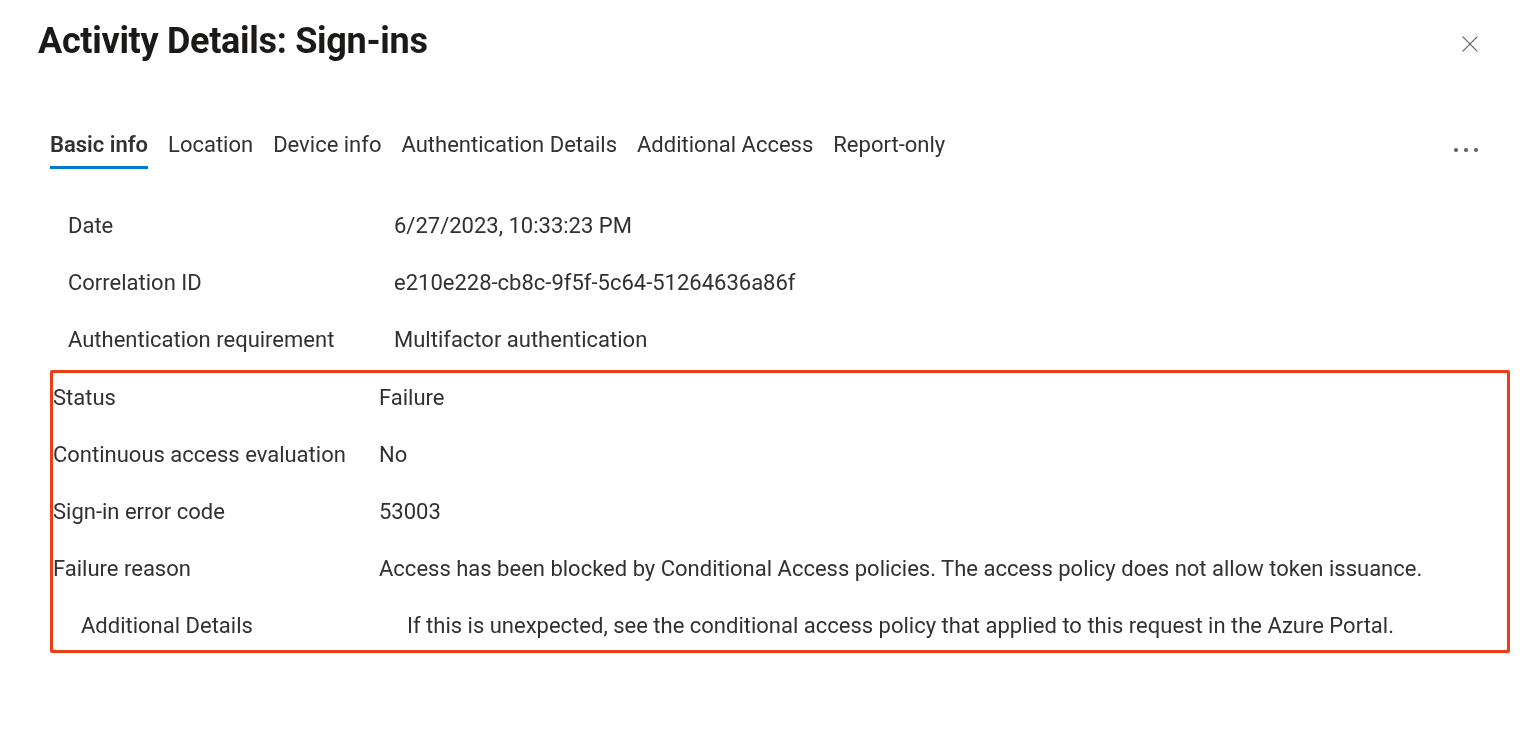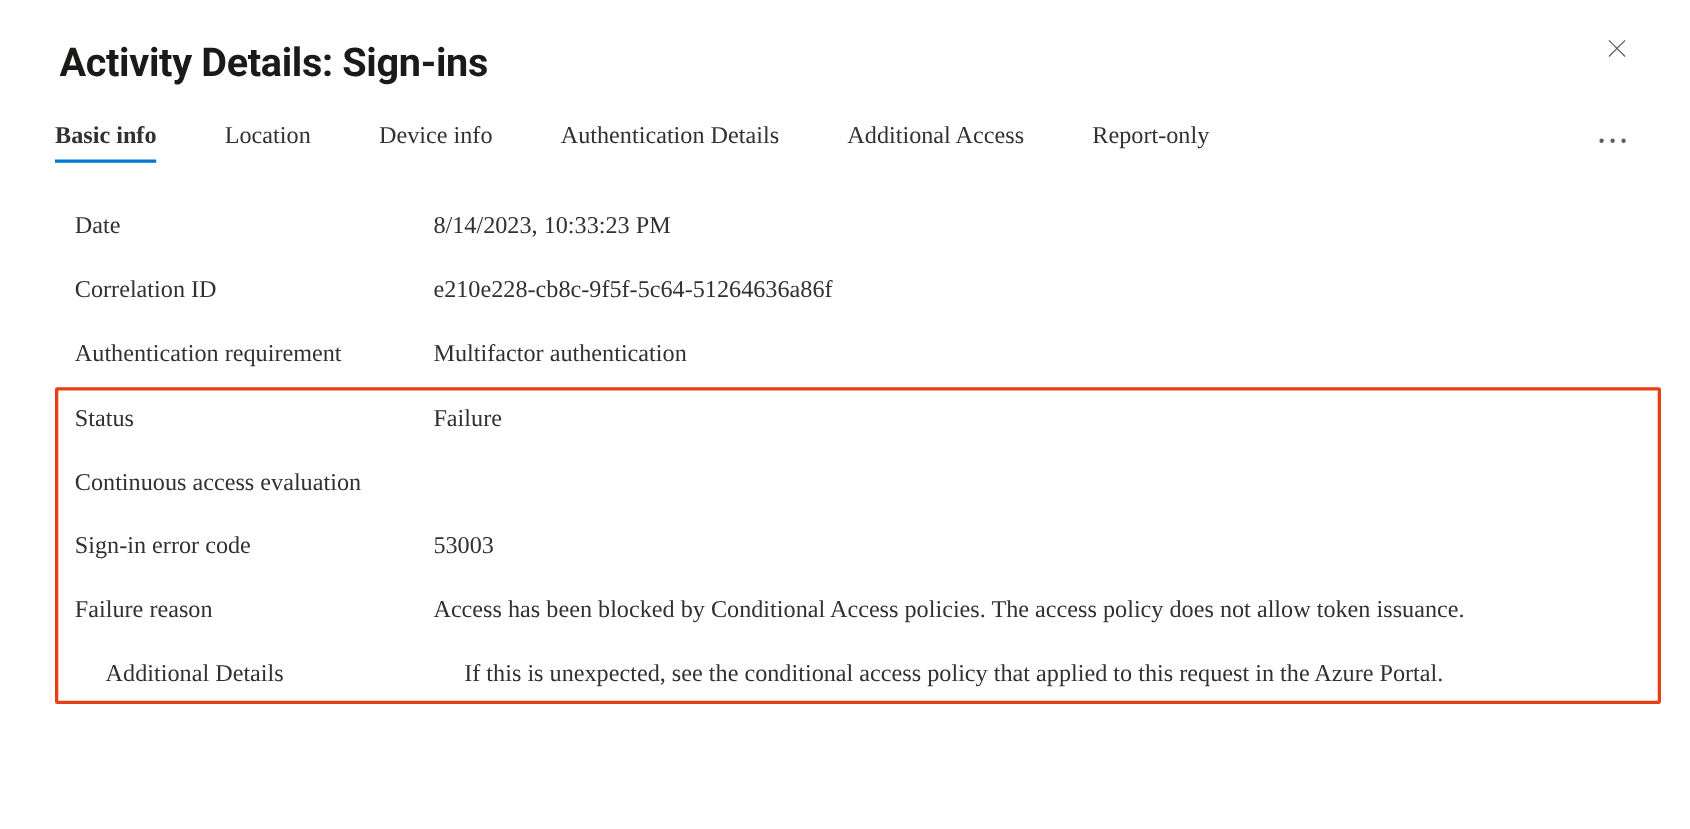--- a/index.html
+++ b/index.html
@@ -13,21 +13,21 @@
 
   .panel {
     position: relative;
     padding: 20px 38px 30px 38px;
     box-sizing: border-box;
   }
 
   .title {
     font-size: 36px;
     font-weight: 700;
-    margin: 16px;
+    margin: 0;
     color: #1b1a19;
     letter-spacing: -0.3px;
   }
 
   .close-btn {
     position: absolute;
     top: 28px;
     right: 50px;
     width: 32px;
     height: 32px;
@@ -35,24 +35,23 @@
     align-items: center;
     justify-content: center;
     cursor: pointer;
     color: #605e5c;
   }
   .close-btn svg { width: 22px; height: 22px; }
 
   .tabs-row {
     display: flex;
     align-items: center;
-    margin-top: 32px;
+    margin-top: 70px;
     padding-left: 12px;
-    gap: 62px;
-    font-family: Liberation Serif, serif;
+    gap: 20px;
   }
   .tab {
     font-size: 22px;
     color: #323130;
     padding-bottom: 10px;
     cursor: pointer;
     position: relative;
     white-space: nowrap;
   }
   .tab.active {
@@ -79,39 +78,37 @@
 
   .details {
     margin-top: 30px;
     padding-left: 30px;
   }
 
   .row {
     display: flex;
     align-items: center;
     padding: 16px 0;
-    font-family: Liberation Serif, serif;
   }
   .row .label {
     flex: 0 0 326px;
     font-size: 22px;
     color: #323130;
   }
   .row .value {
     font-size: 22px;
     color: #323130;
     flex: 1 1 auto;
     padding-right: 10px;
   }
 
   .highlight-box {
     border: 3px solid #e83f16;
     border-radius: 2px;
     margin-left: -18px;
-    padding-left: 15px;
     padding-right: 0;
     margin-right: -12px;
     margin-top: 2px;
   }
   .highlight-box .row:first-child { padding-top: 12px; }
   .highlight-box .row:last-child  { padding-bottom: 12px; margin-left: 28px; }
 
 </style>
 </head>
 <body>
@@ -138,21 +135,21 @@
       <span class="dot"></span>
       <span class="dot"></span>
       <span class="dot"></span>
     </div>
   </div>
 
   <div class="details">
 
     <div class="row">
       <div class="label">Date</div>
-      <div class="value">8/14/2023, 10:33:23 PM</div>
+      <div class="value">6/27/2023, 10:33:23 PM</div>
     </div>
 
 
     <div class="row">
       <div class="label">Correlation ID</div>
       <div class="value">e210e228-cb8c-9f5f-5c64-51264636a86f</div>
     </div>
 
     <div class="row">
       <div class="label">Authentication requirement</div>
@@ -161,20 +158,21 @@
 
     <div class="highlight-box">
 
       <div class="row">
         <div class="label">Status</div>
         <div class="value">Failure</div>
       </div>
 
       <div class="row">
         <div class="label">Continuous access evaluation</div>
+        <div class="value">No</div>
       </div>
 
       <div class="row">
         <div class="label">Sign-in error code</div>
         <div class="value">53003</div>
       </div>
 
       <div class="row">
         <div class="label">Failure reason</div>
         <div class="value">Access has been blocked by Conditional Access policies. The access policy does not allow token issuance.</div>

